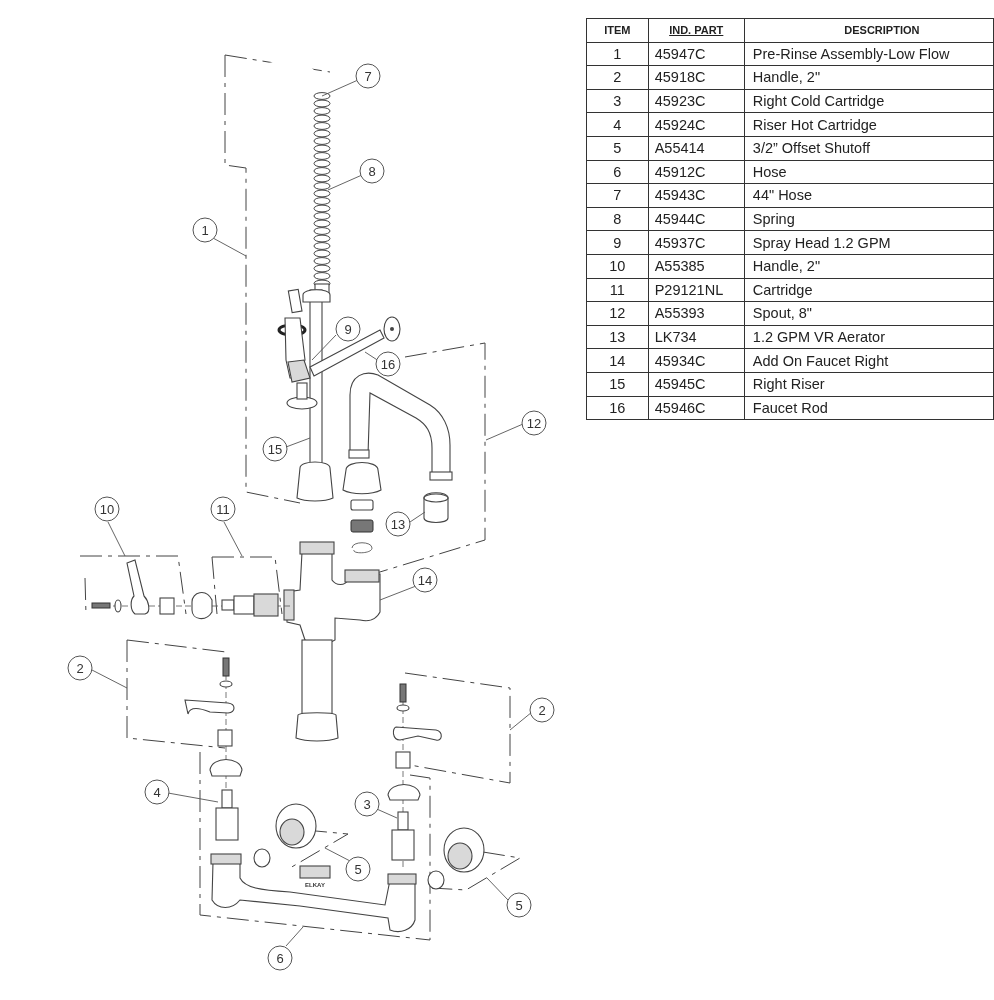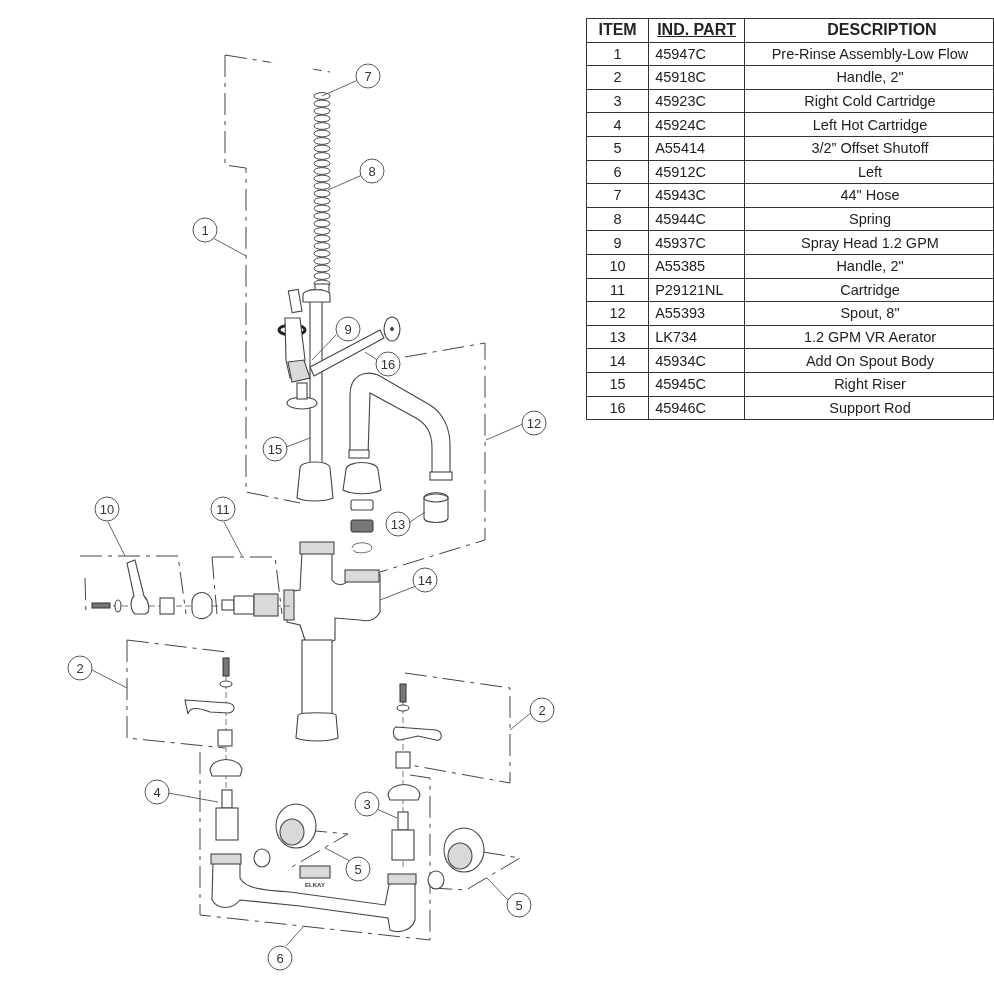--- a/index.html
+++ b/index.html
@@ -11,24 +11,24 @@
   .leader { stroke:#555; stroke-width:0.9; fill:none; }
   .dash { stroke:#444; stroke-width:1; fill:none; stroke-dasharray:22 6 4 6; }
   .part { fill:#fff; stroke:#444; stroke-width:1.1; }
   .part-grey { fill:#d9d9d9; stroke:#444; stroke-width:1.1; }
   .part-dark { fill:#777; stroke:#333; stroke-width:1; }
   .thin { stroke:#444; stroke-width:0.8; fill:none; }
   .center { stroke:#555; stroke-width:0.8; stroke-dasharray:6 3; fill:none; }
 
   #parts-table { position:absolute; left:586px; top:18px; border-collapse:collapse; font-size:14.5px; color:#222; }
   #parts-table th, #parts-table td { border:1px solid #333; height:22.6px; padding:0 6px; line-height:22px; }
-  #parts-table th { font-weight:bold; text-align:center; font-size:16px; }
+  #parts-table th { font-weight:bold; text-align:center; font-size:11px; }
   #parts-table td.c-item { width:50px; text-align:center; }
   #parts-table td.c-part { width:84px; }
-  #parts-table td.c-desc { width:218px; text-align:center; padding-left:8px; }
+  #parts-table td.c-desc { width:218px; text-align:left; padding-left:8px; }
   #parts-table th.c-item { width:50px; }
   #parts-table th.c-part { width:84px;text-decoration:underline; }
   #parts-table th.c-desc { width:218px;padding-left:32px; }
 </style>
 </head>
 <body>
 
 <svg id="diagram" viewBox="0 0 994 1000" xmlns="http://www.w3.org/2000/svg">
 
   <g>
@@ -300,31 +300,31 @@
         <td class="c-desc">Handle, 2"</td>
       </tr>
       <tr>
         <td class="c-item">3</td>
         <td class="c-part">45923C</td>
         <td class="c-desc">Right Cold Cartridge</td>
       </tr>
       <tr>
         <td class="c-item">4</td>
         <td class="c-part">45924C</td>
-        <td class="c-desc">Left Hot Cartridge</td>
+        <td class="c-desc">Riser Hot Cartridge</td>
       </tr>
       <tr>
         <td class="c-item">5</td>
         <td class="c-part">A55414</td>
         <td class="c-desc">3/2” Offset Shutoff</td>
       </tr>
       <tr>
         <td class="c-item">6</td>
         <td class="c-part">45912C</td>
-        <td class="c-desc">Left</td>
+        <td class="c-desc">Hose</td>
       </tr>
       <tr>
         <td class="c-item">7</td>
         <td class="c-part">45943C</td>
         <td class="c-desc">44" Hose</td>
       </tr>
       <tr>
         <td class="c-item">8</td>
         <td class="c-part">45944C</td>
         <td class="c-desc">Spring</td>
@@ -350,26 +350,26 @@
         <td class="c-desc">Spout, 8"</td>
       </tr>
       <tr>
         <td class="c-item">13</td>
         <td class="c-part">LK734</td>
         <td class="c-desc">1.2 GPM VR Aerator</td>
       </tr>
       <tr>
         <td class="c-item">14</td>
         <td class="c-part">45934C</td>
-        <td class="c-desc">Add On Spout Body</td>
+        <td class="c-desc">Add On Faucet Right</td>
       </tr>
       <tr>
         <td class="c-item">15</td>
         <td class="c-part">45945C</td>
         <td class="c-desc">Right Riser</td>
       </tr>
       <tr>
         <td class="c-item">16</td>
         <td class="c-part">45946C</td>
-        <td class="c-desc">Support Rod</td>
+        <td class="c-desc">Faucet Rod</td>
       </tr>
     </tbody>
 </table>
 
 </body></html>

